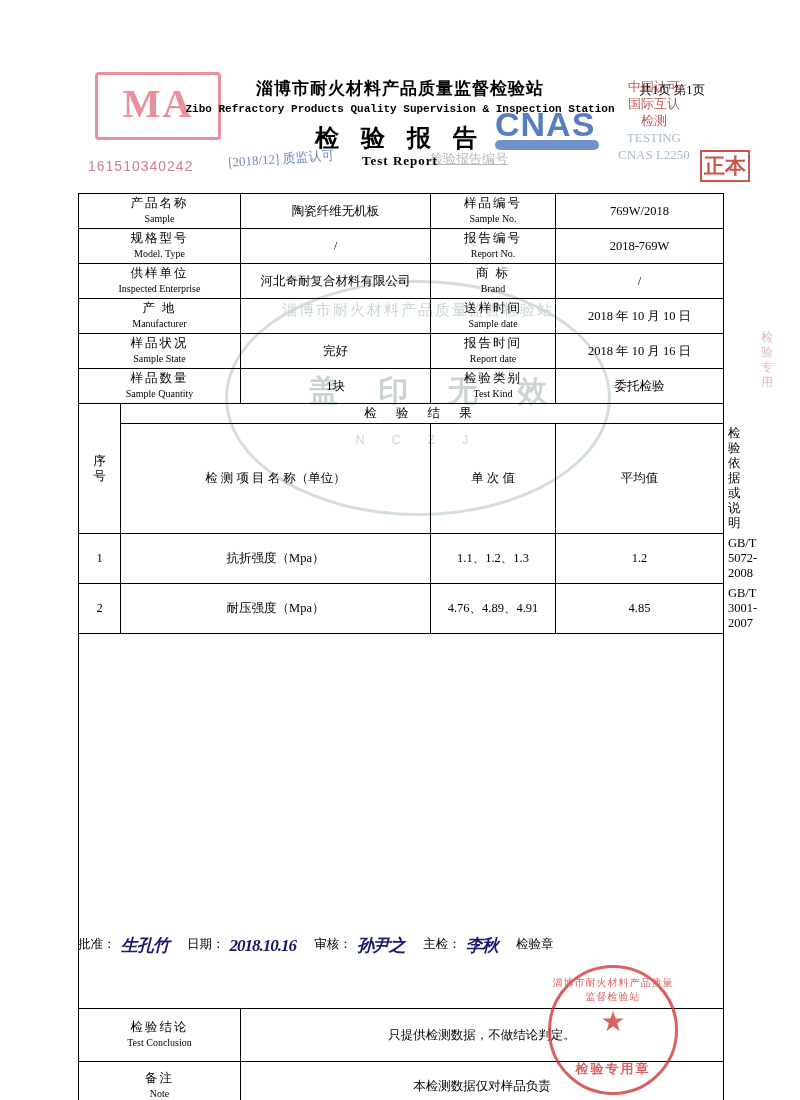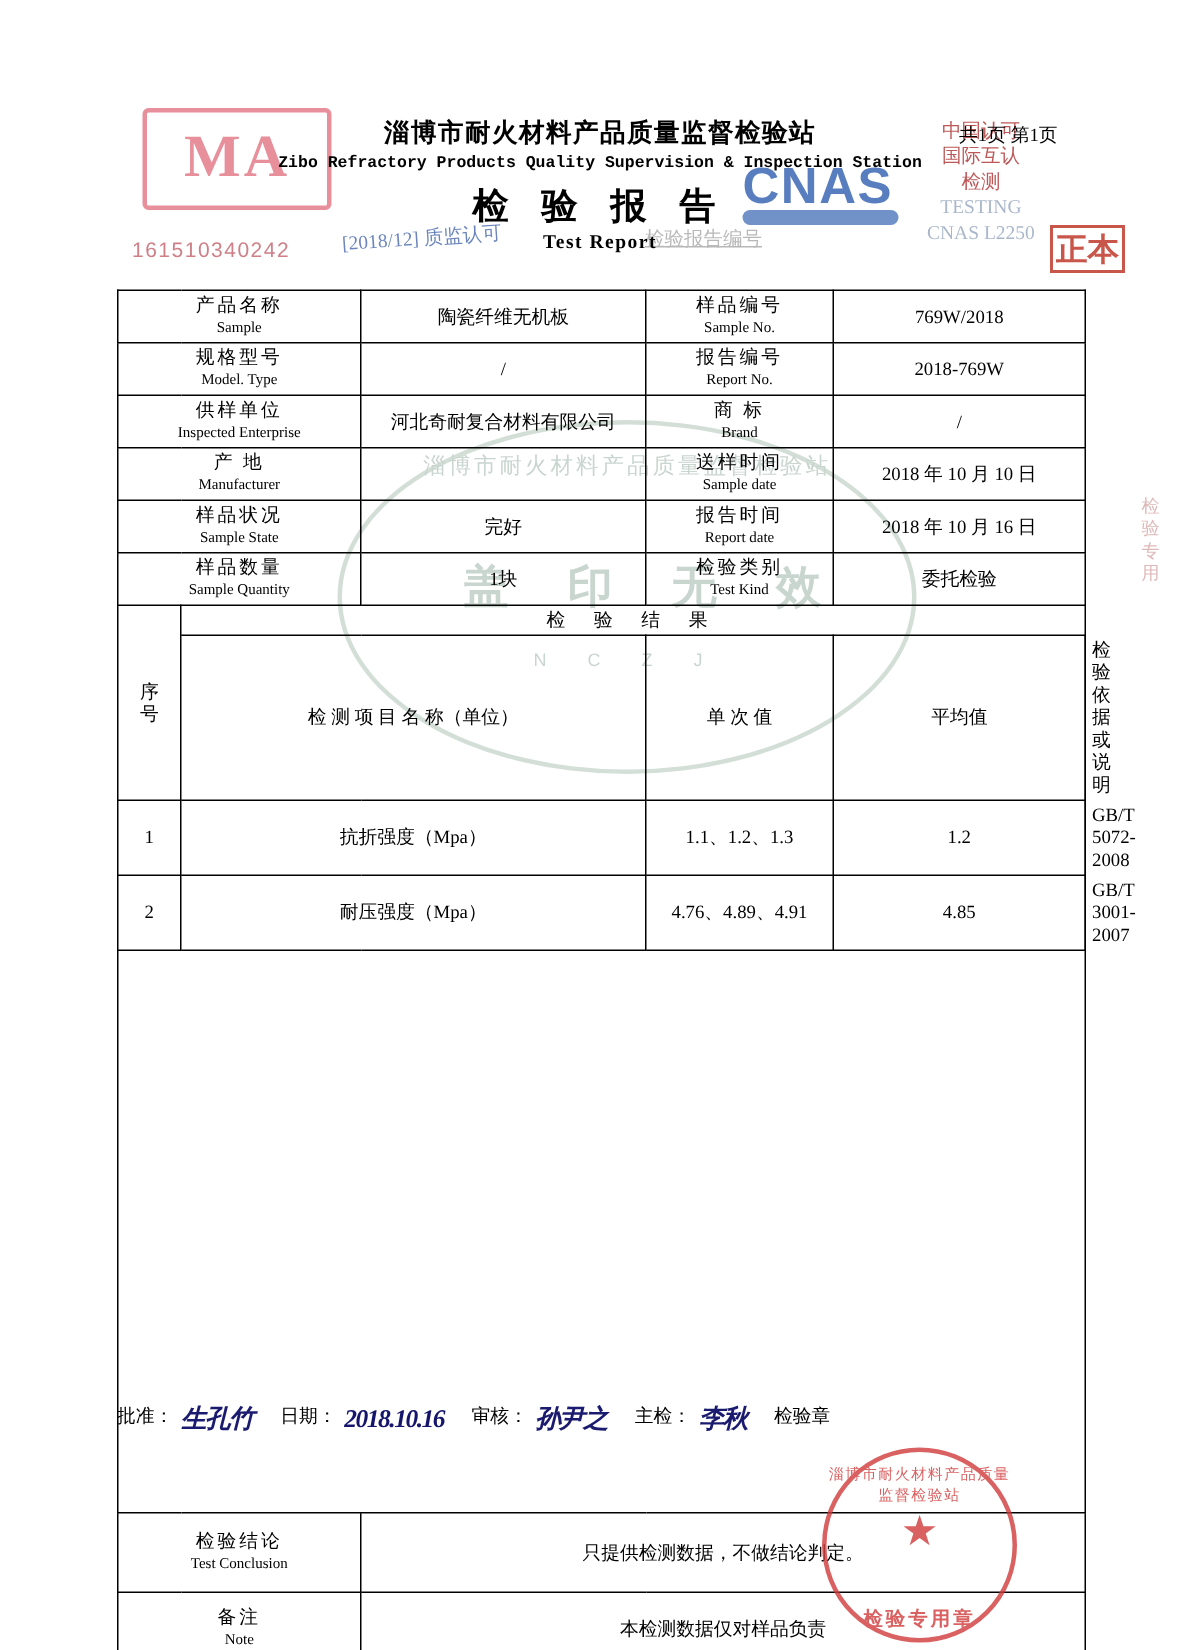--- a/index.html
+++ b/index.html
@@ -223,21 +223,21 @@
     position: absolute;
     left: 50%;
     top: 40px;
     transform: translateX(-50%);
     font-size: 28px;
     line-height: 28px;
   }
   .round-seal .seal-bottom {
     position: absolute;
     left: 0;
-    bottom: 4px;
+    bottom: 14px;
     width: 124px;
     text-align: center;
     font-size: 13px;
     letter-spacing: 2px;
     font-weight: bold;
   }
   .round-seal .seal-top-text {
     position: absolute;
     left: 0;
     top: 8px;

